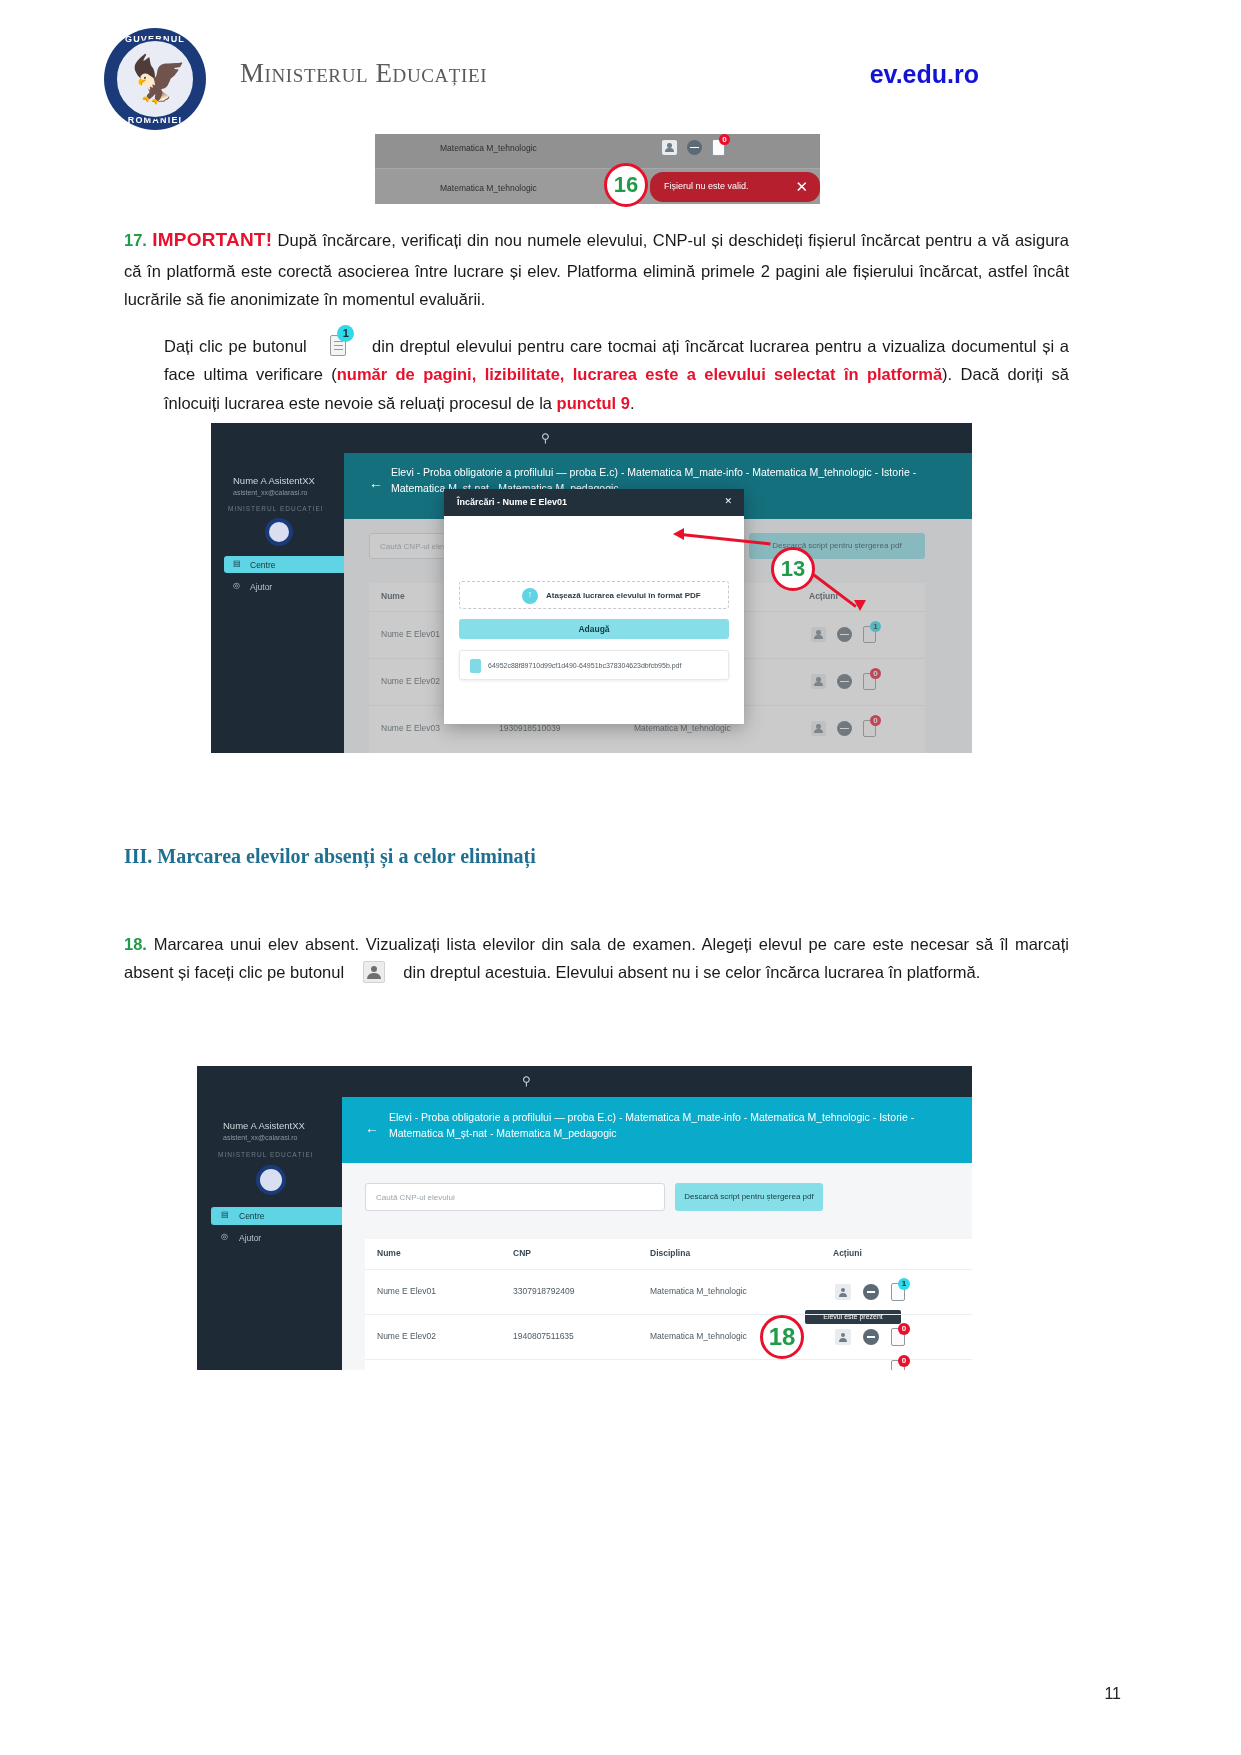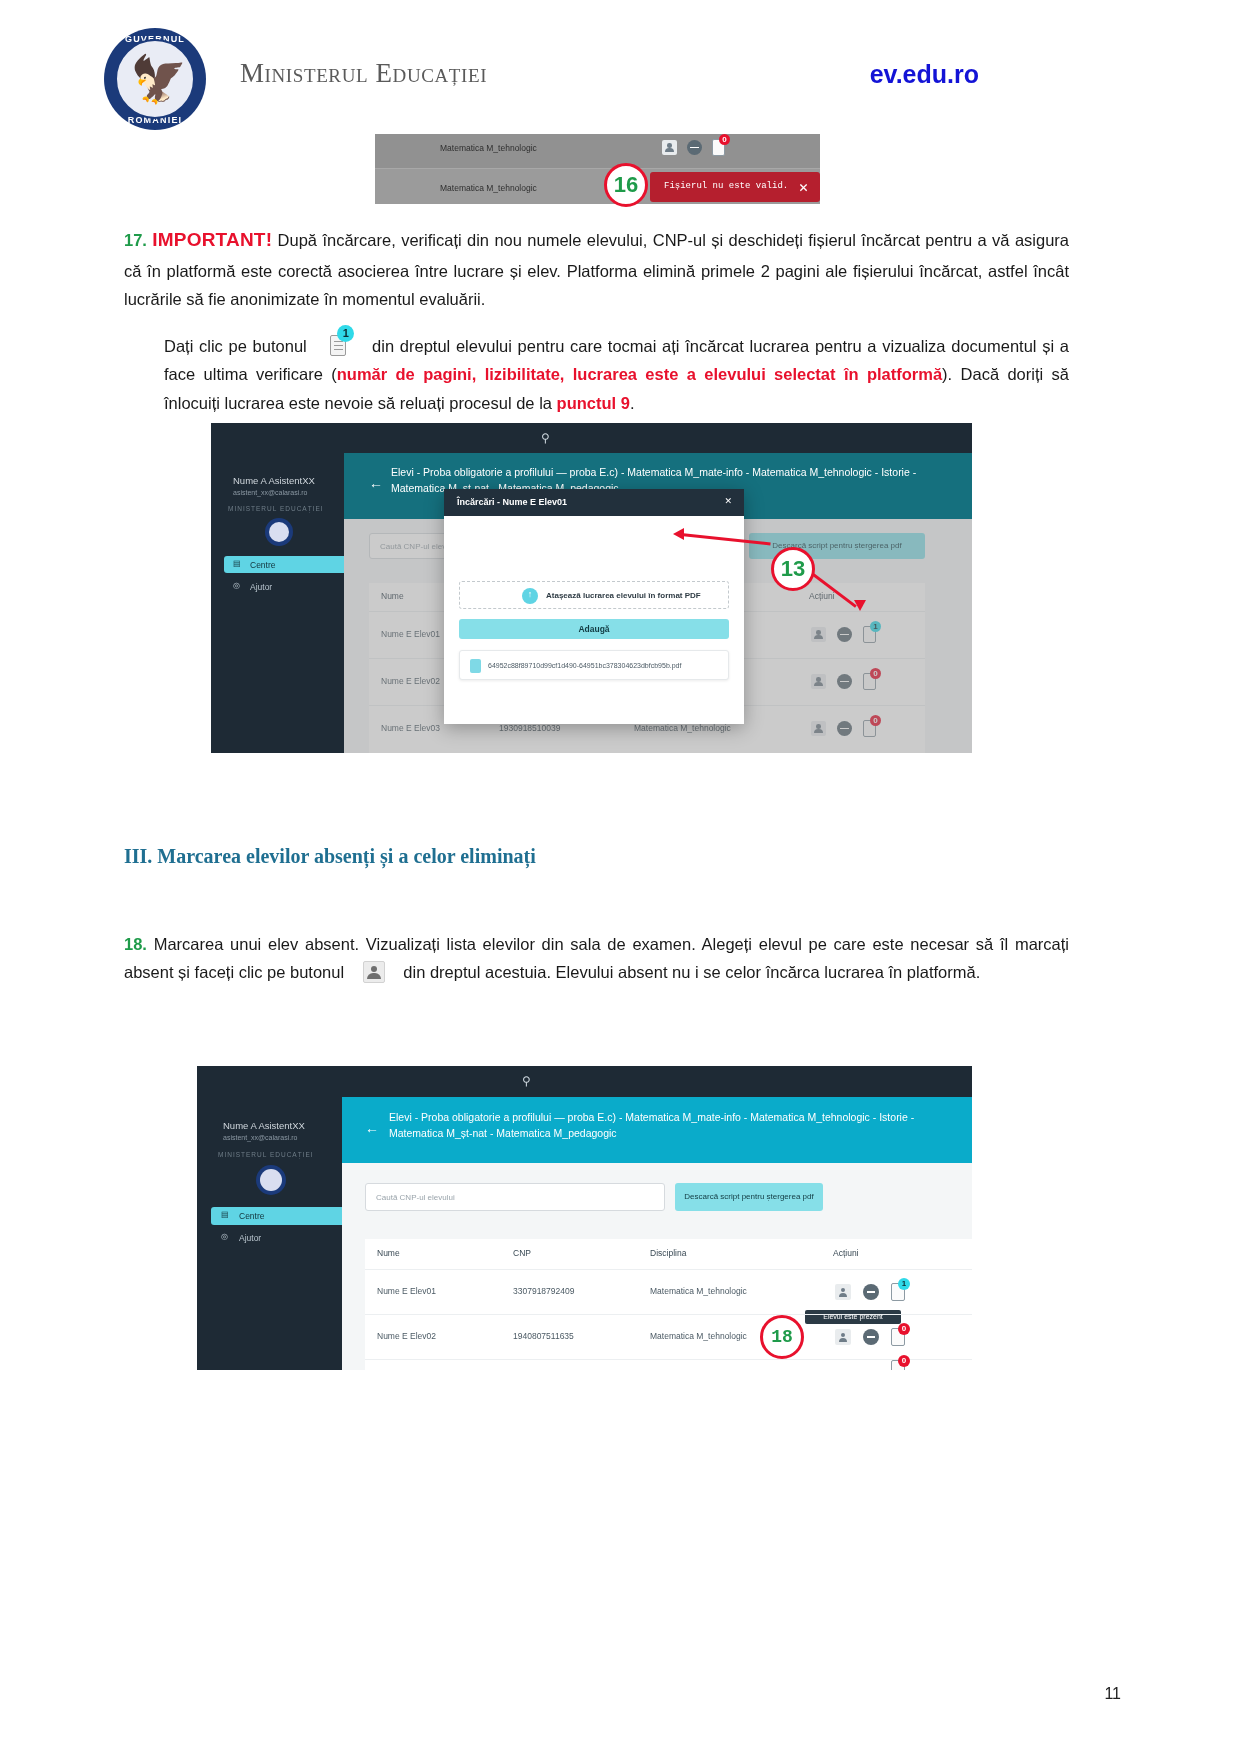--- a/index.html
+++ b/index.html
@@ -129,21 +129,21 @@
 
   .ph-title { position:absolute; color:#ffffff; }
   .ph-back  { position:absolute; color:#ffffff; }
 
   .search-box { position:absolute; background:#ffffff; border:1px solid #d6dade; border-radius:3px; }
   .search-ph { position:absolute; color:#9aa4ab; }
   .btn-cyan { position:absolute; background:#86dfe8; color:#123b42; text-align:center; border-radius:3px; }
 
   .tbl { position:absolute; background:#ffffff; }
   .tbl .thead { position:absolute; left:0; right:0; }
-  .tbl .th { position:absolute; color:#3a4a55; font-weight:normal; }
+  .tbl .th { position:absolute; color:#3a4a55; font-weight:bold; }
   .tbl .row { position:absolute; left:0; right:0; border-top:1px solid #eceff1; }
   .tbl .cell { position:absolute; color:#4b5a64; }
 
   .act-ico { position:absolute; }
   .act-person .box { position:absolute; inset:0; background:#e9ecee; border-radius:2px; }
   .act-person .head { position:absolute; left:35%; top:22%; width:30%; height:30%; border-radius:50%; background:#6f7d88; }
   .act-person .body { position:absolute; left:22%; top:56%; width:56%; height:26%; border-radius:6px 6px 0 0; background:#6f7d88; }
   .act-minus { position:absolute; border-radius:50%; background:#5b6a74; }
   .act-minus .bar { position:absolute; left:22%; top:45%; width:56%; height:10%; background:#ffffff; }
   .act-doc .sheet { position:absolute; inset:0; border:1.4px solid #8d9aa3; border-radius:2px; background:#fbfbfb; }
@@ -172,21 +172,21 @@
   .m-fileitem { position:absolute; background:#ffffff; border:1px solid #e6e9eb; border-radius:3px; box-shadow:0 1px 3px rgba(0,0,0,.08); }
   .m-fileitem .ico { position:absolute; background:#7fd9e6; border-radius:2px; }
   .m-fileitem .nm { position:absolute; color:#4b5a64; }
 
   
   .arrow { position:absolute; }
   .arrow .shaft { position:absolute; background:#e8112d; height:3px; transform-origin:left center; }
   .arrow .headt { position:absolute; width:0; height:0; }
 
   
-  .toast { position:absolute; background:#b51f2e; color:#ffffff; border-radius:3px;font-family:Liberation Mono, monospace; }
+  .toast { position:absolute; background:#b51f2e; color:#ffffff; border-radius:13px; }
   .toast .msg { position:absolute; }
   .toast .x { position:absolute; font-size:15px; }
 
   .overlay-dim { position:absolute; background:rgba(120,120,120,.55); }
 
   .page-number {
     position:absolute; right:120px; bottom:52px;
     font-size:16px; color:#222;
   }
 </style>
@@ -473,17 +473,17 @@
     </div>
 
     <div class="row" style="top:120px; height:11px;">
       <div class="act-ico act-doc" style="left:526px; top:0px; width:14px; height:18px;">
         <div class="sheet"></div>
         <div class="badge" style="right:-5px; top:-5px; width:12px; height:12px; font-size:8px; line-height:12px; background:#e8112d;">0</div>
       </div>
     </div>
   </div>
 </div>
-<div class="marker" style="left:760px; top:1315px; width:44px; height:44px; font-size:18px; line-height:38px;font-family:Liberation Mono, monospace;">
+<div class="marker" style="left:760px; top:1315px; width:44px; height:44px; font-size:24px; line-height:38px;">
   <span>18</span>
 </div>
 
 <div class="page-number">11</div>
 
 </body></html>

